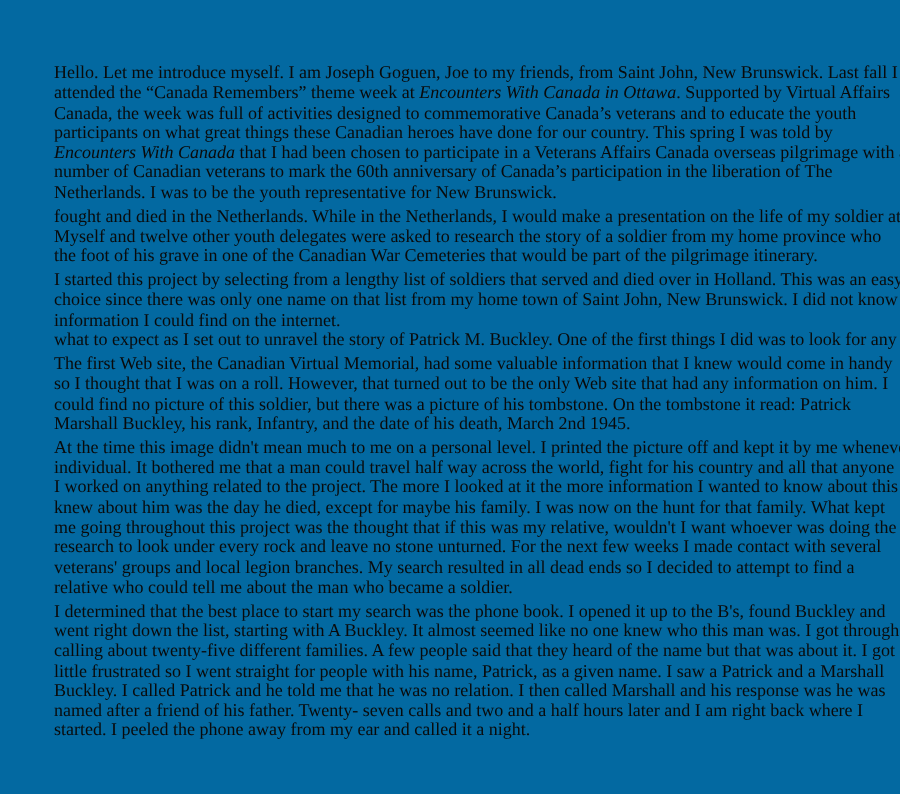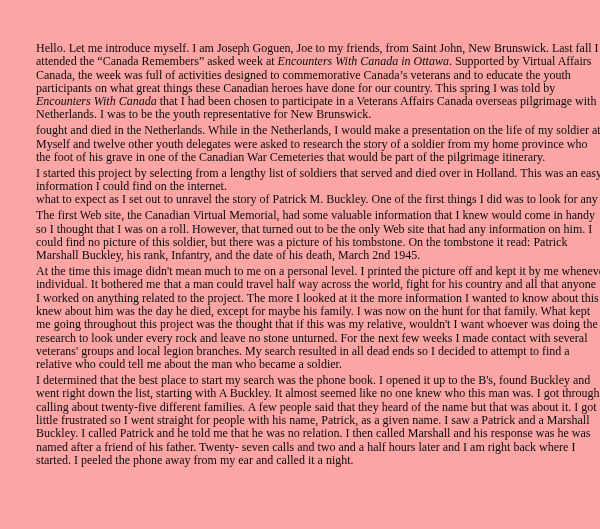--- a/index.html
+++ b/index.html
@@ -12,21 +12,21 @@
     height: 529px;
     overflow: hidden;
     color: #0a0a0a;
     font-family: "Liberation Serif", "DejaVu Serif", serif;
   }
   .page {
     box-sizing: border-box;
     width: 600px;
     height: 529px;
     padding: 42px 26px 0 36px;
-    background: #fca5a5;
+    background: #0369a1;
   }
   .doc-body p.para {
     margin: 0 0 2.6px 0;
     font-size: 12px;
     line-height: 13.3px;
     font-weight: normal;
   }
   .doc-body .line {
     display: block;
     white-space: nowrap;
@@ -34,33 +34,35 @@
   .doc-body em {
   }
 </style>
 </head>
 <body>
 
 <div class="page">
   <div class="doc-body" id="doc-body">
       <p class="para">
         <span class="line"><span>Hello. Let me introduce myself. I am Joseph Goguen, Joe to my friends, from Saint John, New Brunswick. Last fall I</span></span>
-        <span class="line"><span>attended the “Canada Remembers” asked week at </span><em>Encounters With Canada in Ottawa</em><span>. Supported by Virtual Affairs</span></span>
+        <span class="line"><span>attended the “Canada Remembers” theme week at </span><em>Encounters With Canada in Ottawa</em><span>. Supported by Virtual Affairs</span></span>
         <span class="line"><span>Canada, the week was full of activities designed to commemorative Canada’s veterans and to educate the youth</span></span>
         <span class="line"><span>participants on what great things these Canadian heroes have done for our country. This spring I was told by</span></span>
         <span class="line"><em>Encounters With Canada</em><span> that I had been chosen to participate in a Veterans Affairs Canada overseas pilgrimage with a</span></span>
+        <span class="line"><span>number of Canadian veterans to mark the 60th anniversary of Canada’s participation in the liberation of The</span></span>
         <span class="line"><span>Netherlands. I was to be the youth representative for New Brunswick.</span></span>
       </p>
       <p class="para">
         <span class="line"><span>fought and died in the Netherlands. While in the Netherlands, I would make a presentation on the life of my soldier at</span></span>
         <span class="line"><span>Myself and twelve other youth delegates were asked to research the story of a soldier from my home province who</span></span>
         <span class="line"><span>the foot of his grave in one of the Canadian War Cemeteries that would be part of the pilgrimage itinerary.</span></span>
       </p>
       <p class="para">
         <span class="line"><span>I started this project by selecting from a lengthy list of soldiers that served and died over in Holland. This was an easy</span></span>
+        <span class="line"><span>choice since there was only one name on that list from my home town of Saint John, New Brunswick. I did not know</span></span>
         <span class="line"><span>information I could find on the internet.</span></span>
         <span class="line"><span>what to expect as I set out to unravel the story of Patrick M. Buckley. One of the first things I did was to look for any</span></span>
       </p>
       <p class="para">
         <span class="line"><span>The first Web site, the Canadian Virtual Memorial, had some valuable information that I knew would come in handy</span></span>
         <span class="line"><span>so I thought that I was on a roll. However, that turned out to be the only Web site that had any information on him. I</span></span>
         <span class="line"><span>could find no picture of this soldier, but there was a picture of his tombstone. On the tombstone it read: Patrick</span></span>
         <span class="line"><span>Marshall Buckley, his rank, Infantry, and the date of his death, March 2nd 1945.</span></span>
       </p>
       <p class="para">

